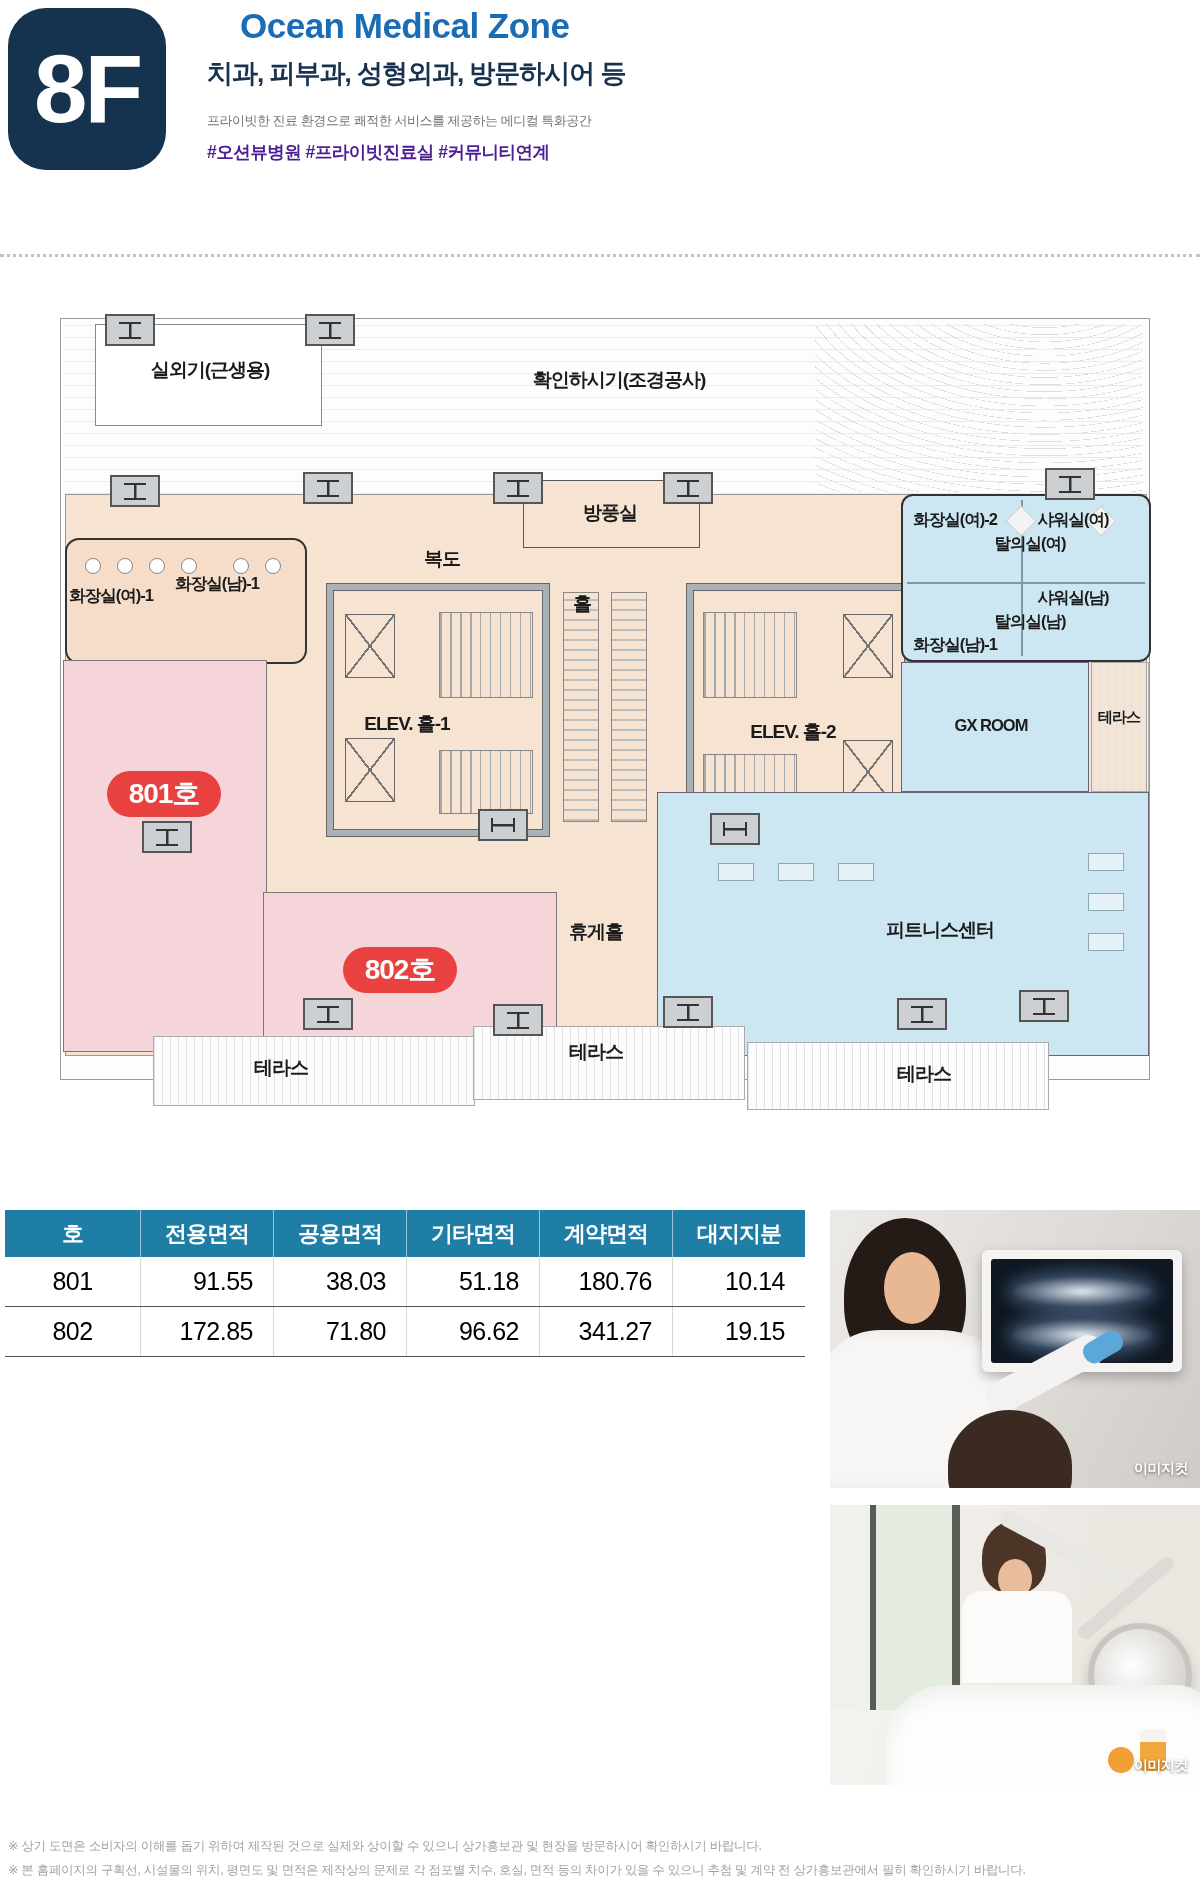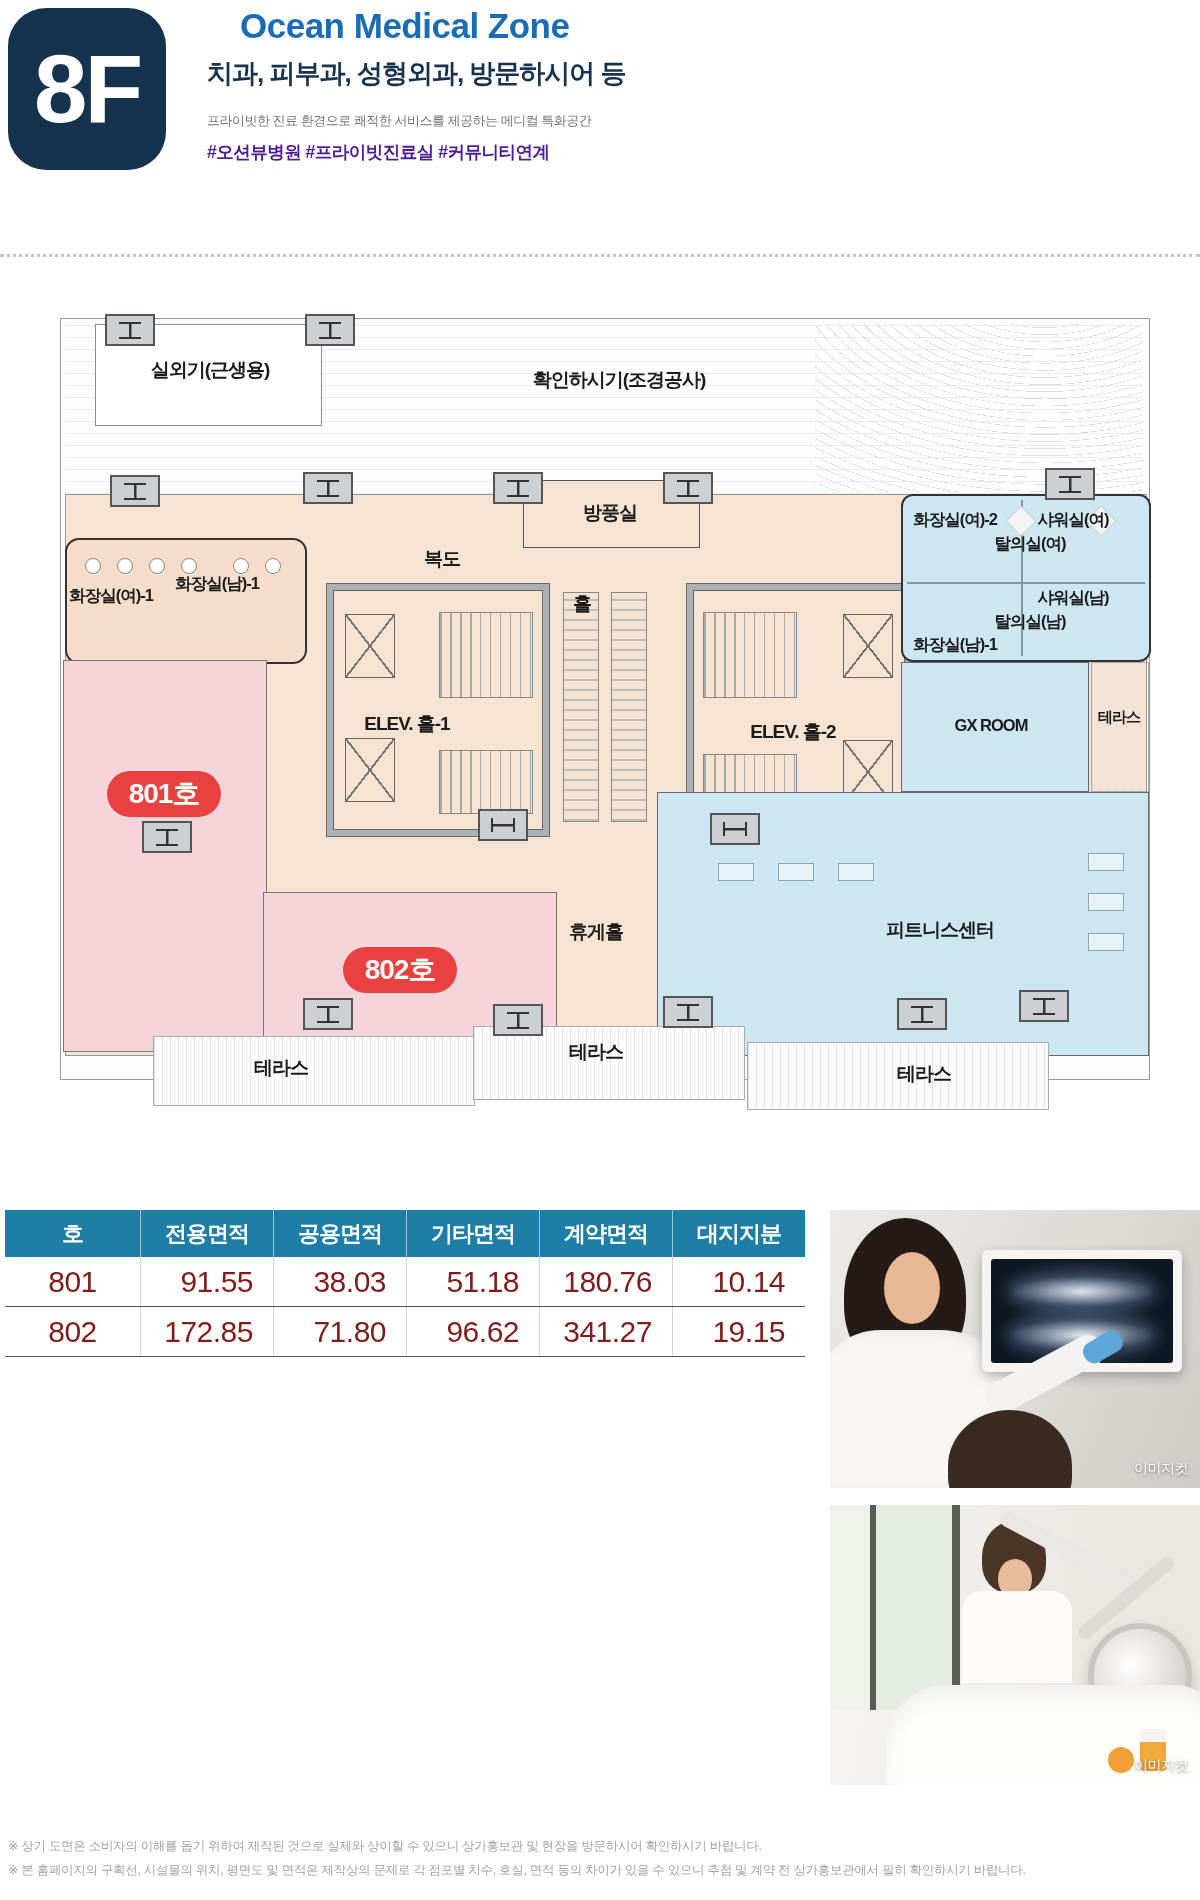--- a/index.html
+++ b/index.html
@@ -69,31 +69,31 @@
   .glyph-h{display:block;width:20px;height:14px;border-left:2.5px solid #333;border-right:2.5px solid #333;
     background:linear-gradient(#333,#333) center/100% 2.5px no-repeat;}
 
   
   .area-table{left:5px;top:1210px;width:800px;}
   .trow{display:flex;width:800px;}
   .thead .tcell{background:#1e7ea6;color:#fff;font-weight:bold;font-size:22px;height:47px;
     display:flex;align-items:center;justify-content:center;letter-spacing:-1px;}
   .thead .tcell + .tcell{border-left:1px solid rgba(255,255,255,.55);}
   .tbody-row{border-bottom:1px solid #555;}
-  .tbody-row .tcell{height:49px;display:flex;align-items:center;font-size:30px;color:#7f1d1d;background:#fff;letter-spacing:-.5px;}
+  .tbody-row .tcell{height:49px;display:flex;align-items:center;font-size:25px;color:#000000;background:#fff;letter-spacing:-.5px;}
   .tbody-row .tcell + .tcell{border-left:1px solid #d7d7d7;}
   .c0{width:135px;justify-content:center;}
   .cn{width:133px;justify-content:flex-end;padding-right:20px;box-sizing:border-box;}
 
   
   .photo{position:absolute;left:830px;width:370px;overflow:hidden;background:#ddd;}
   .photo1{top:1210px;height:278px;background:linear-gradient(115deg,#eceae7 0%,#ddd9d5 60%,#cfccc8 100%);}
   .photo2{top:1505px;height:280px;background:linear-gradient(100deg,#f7f6f4,#eae6e0 70%);}
   .img-caption{position:absolute;right:12px;bottom:10px;color:#fff;font-size:14px;letter-spacing:-.5px;
-    text-shadow:0 1px 3px rgba(0,0,0,.55);}
+    text-shadow:0 1px 3px rgba(0,0,0,.55);font-weight:bold;}
   .p1-monitor{position:absolute;right:18px;top:40px;width:200px;height:122px;background:#f5f4f2;border-radius:6px;
     box-shadow:0 5px 12px rgba(0,0,0,.25);}
   .p1-screen{position:absolute;left:9px;right:9px;top:9px;bottom:9px;background:#0e1722;border-radius:3px;overflow:hidden;}
   .p1-teeth{position:absolute;left:12%;right:12%;height:30%;border-radius:50%;filter:blur(1.5px);
     background:radial-gradient(ellipse at center,rgba(238,246,255,.95),rgba(140,180,230,.3) 70%,transparent);
     box-shadow:0 0 16px 6px rgba(150,190,240,.35);}
   .p1-hair{position:absolute;left:14px;top:8px;width:122px;height:158px;background:#241a16;border-radius:50% 50% 45% 45%;}
   .p1-face{position:absolute;left:54px;top:42px;width:56px;height:72px;background:#e8b794;border-radius:50%;}
   .p1-coat{position:absolute;left:-8px;top:120px;width:195px;height:160px;background:#f7f6f4;border-radius:30% 40% 0 0;
     box-shadow:inset -10px 0 16px rgba(0,0,0,.07);}

